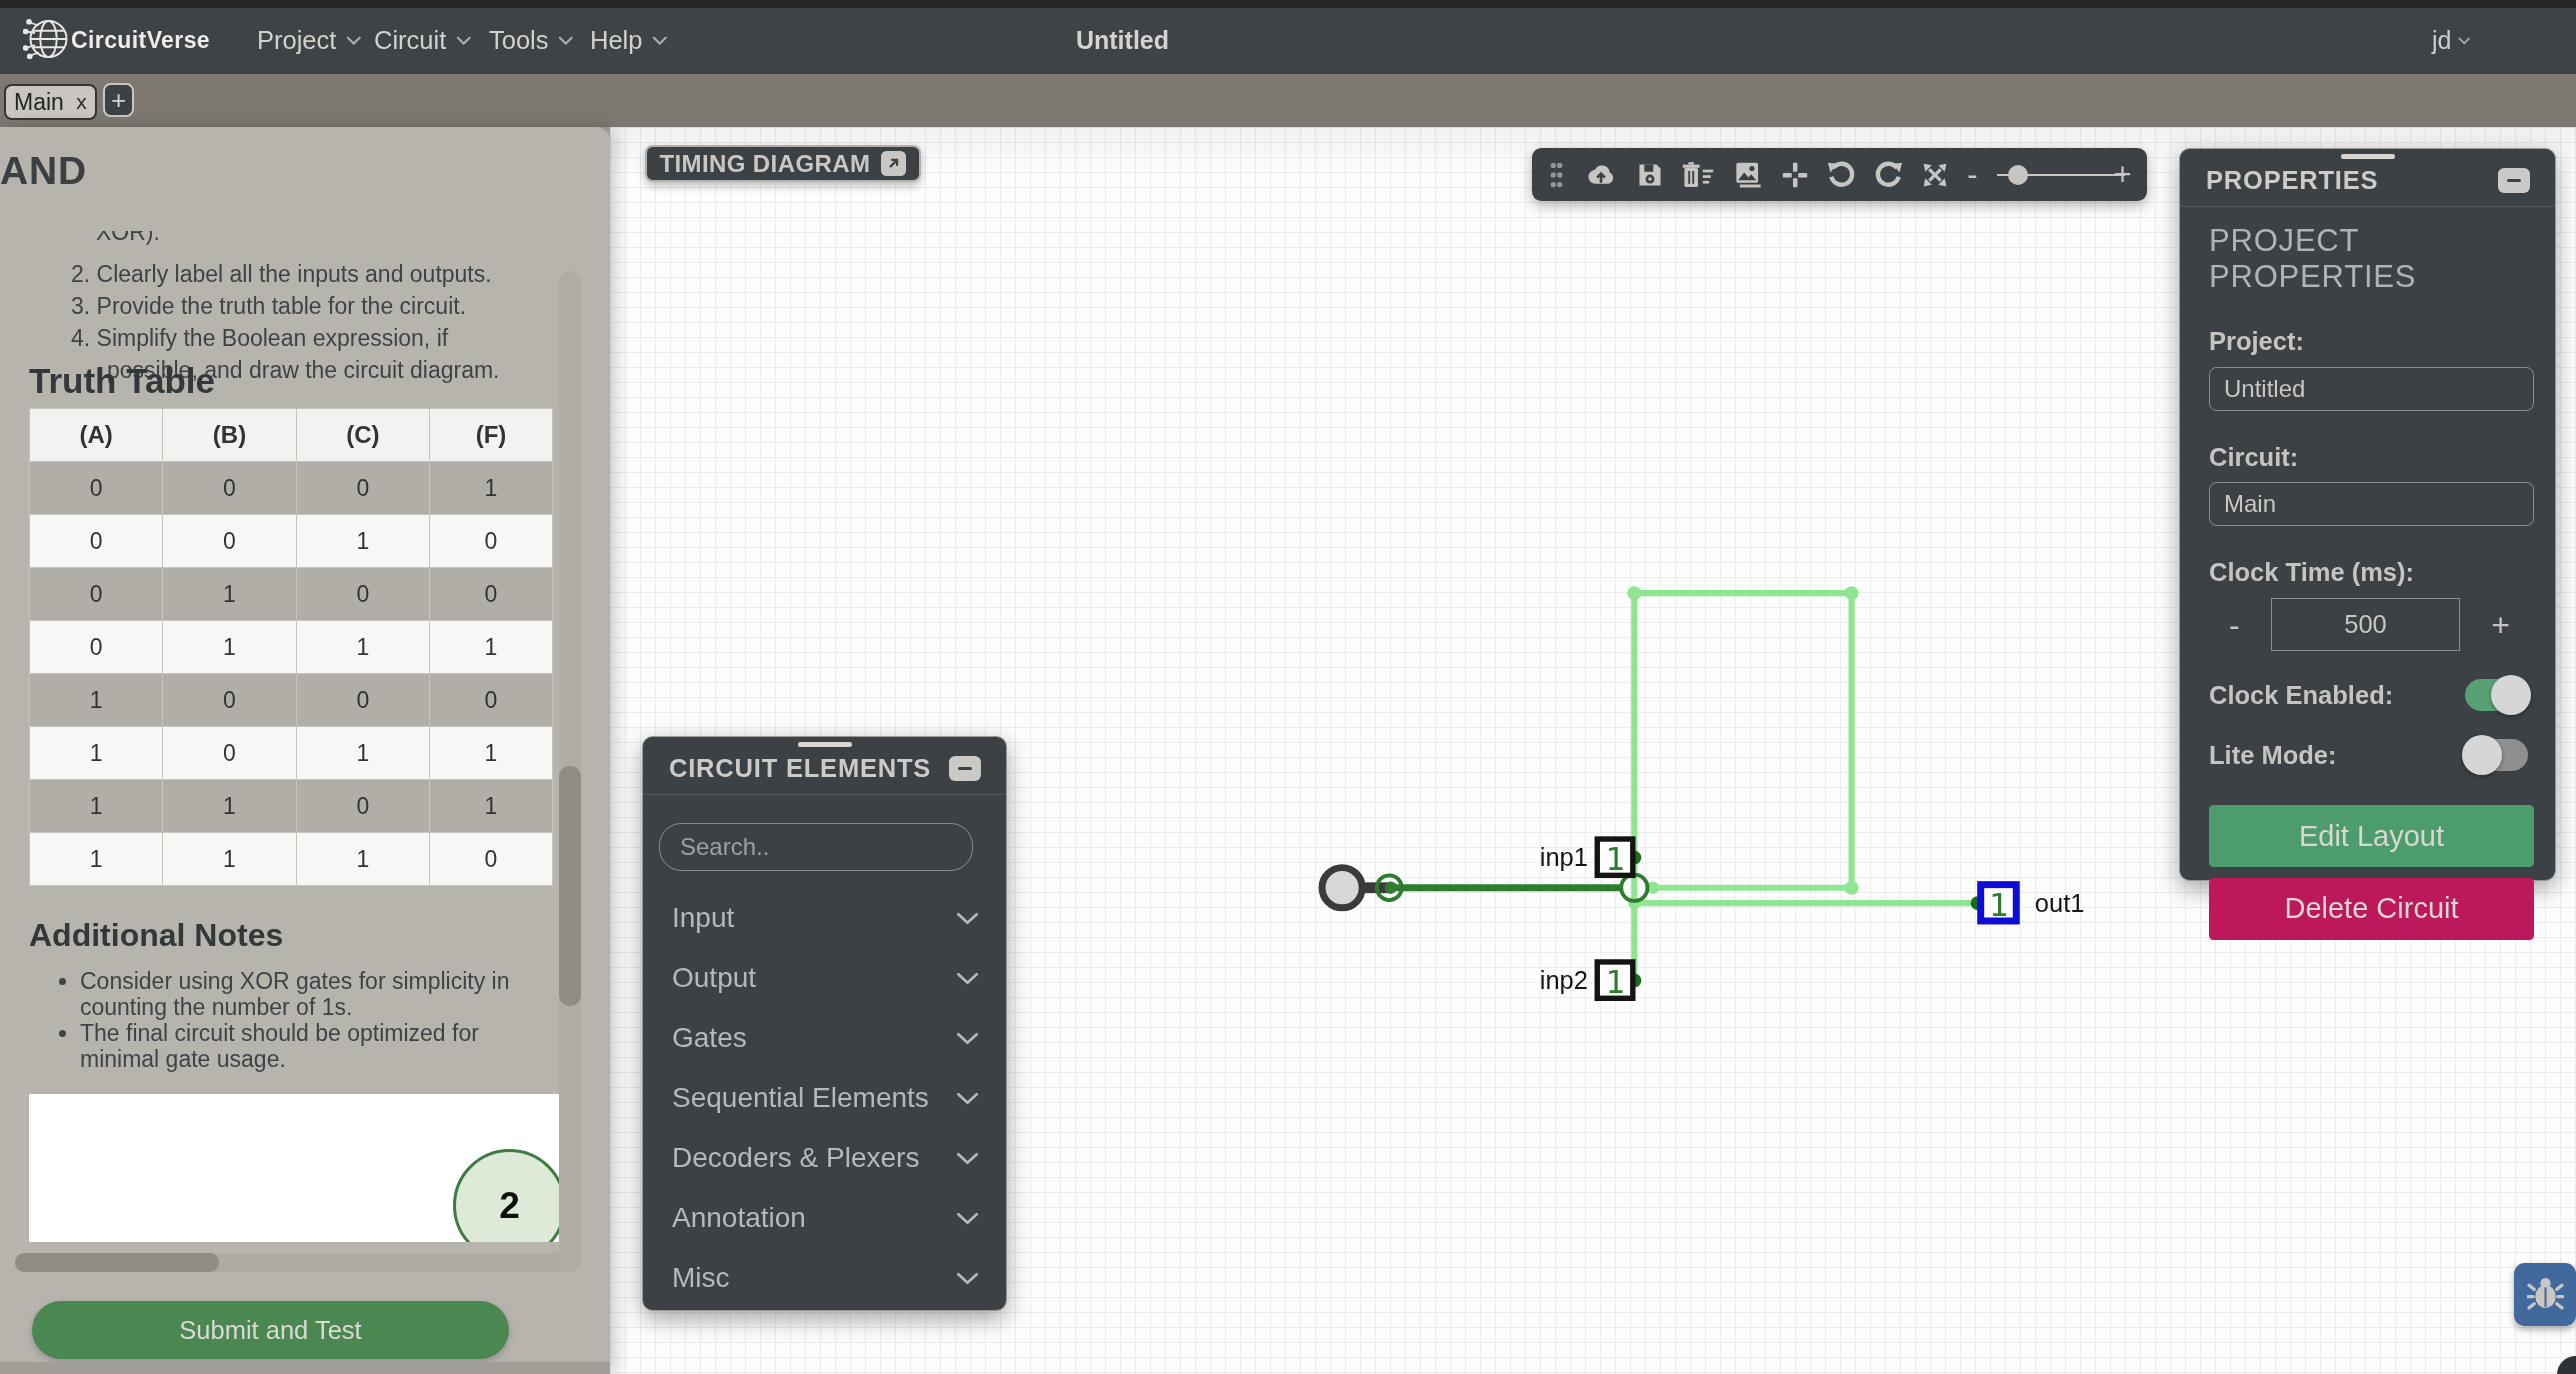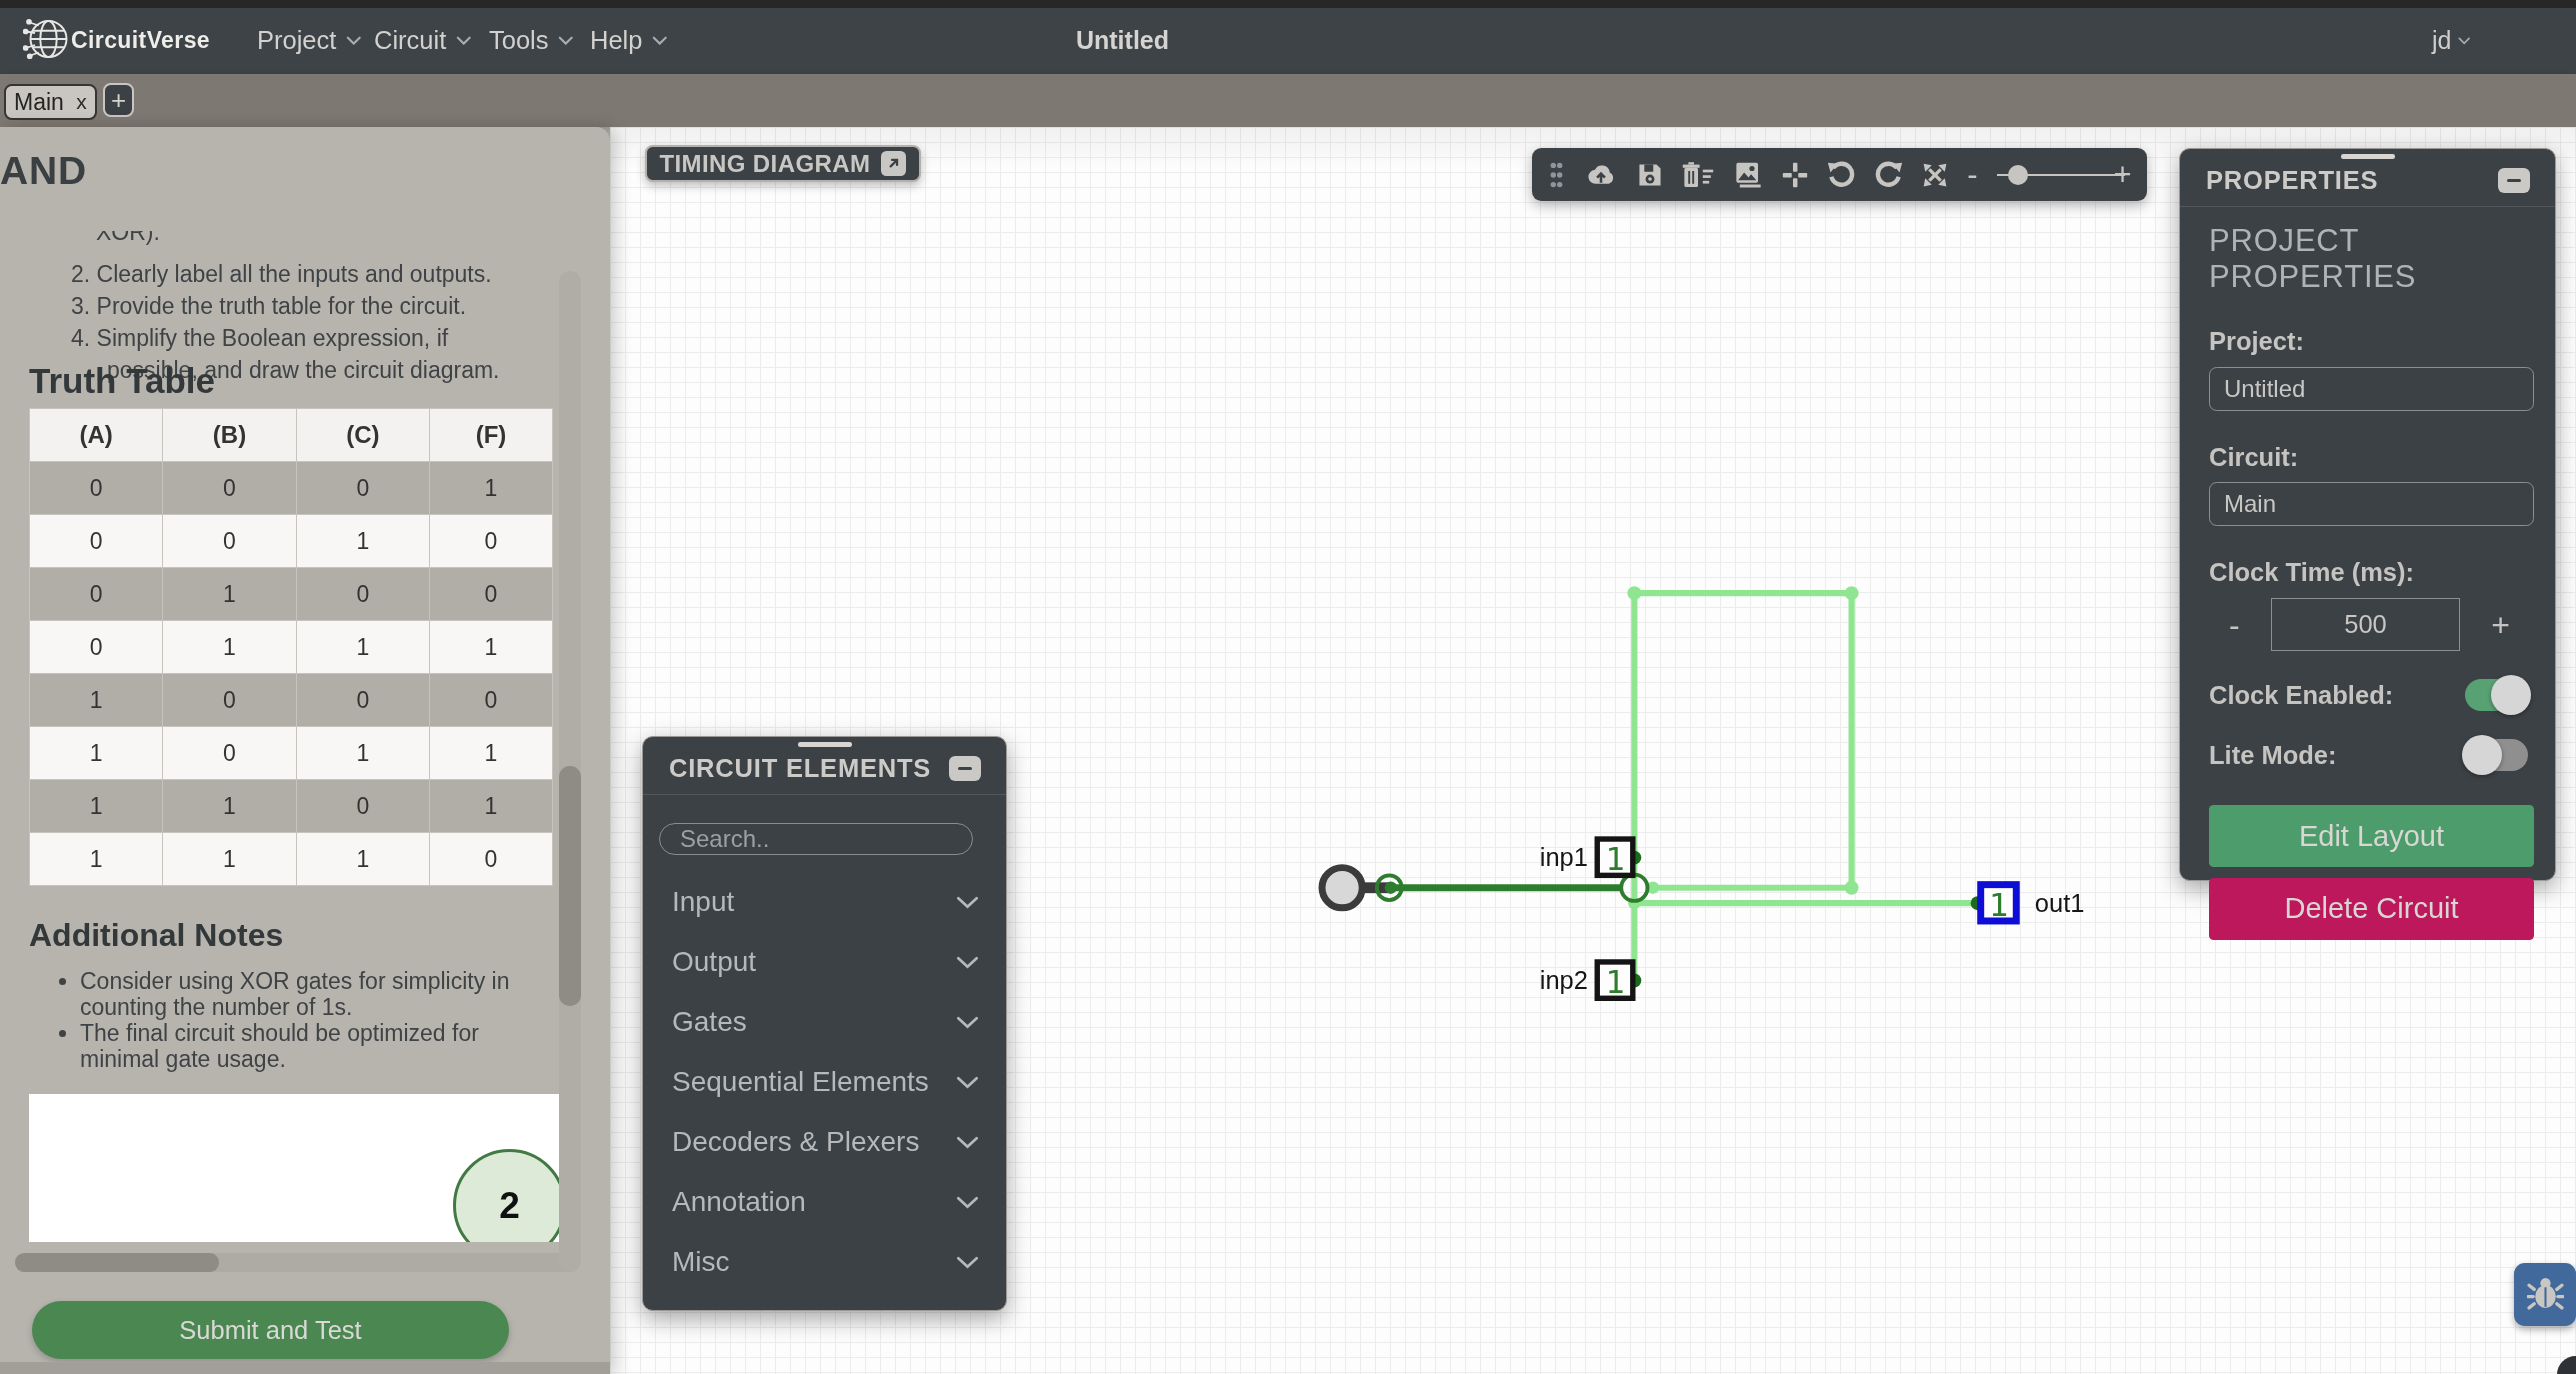--- a/index.html
+++ b/index.html
@@ -99,21 +99,21 @@
            box-shadow:0 7.7px 23px rgba(0,0,0,.35); z-index:5; }
   .panel-handle { position:absolute; left:50%; top:5.4px; transform:translateX(-50%); width:54px;
                   height:4.6px; border-radius:2.3px; background:#d8d6d3; cursor:grab; }
   .panel-header { display:flex; align-items:center; padding:17px 25px 10.8px 26px; }
   .panel-title { color:#cdcbc8; font-size:25.5px; font-weight:bold; letter-spacing:0.8px; }
   .panel-min { margin-left:auto; width:32px; height:25px; background:#cbc9c6; border-radius:6.2px;
                display:flex; align-items:center; justify-content:center; cursor:pointer; }
   .panel-min .bar { width:14px; height:3.9px; background:#3c4145; border-radius:1.5px; }
   .panel-divider { height:1.5px; background:#54585c; }
 
-  .ce-search { margin:28px 0 0 16px; width:314px; height:32px; border-radius:22.4px;
+  .ce-search { margin:28px 0 0 16px; width:314px; height:48px; border-radius:22.4px;
                border:1.5px solid #888c90; background:transparent; color:#c9c7c4; font-size:24px;
                padding:0 20px; outline:none; font-family:inherit; }
   .ce-search::placeholder { color:#9ba0a4; }
   .ce-rows { margin-top:17px; }
   .ce-row { height:60px; display:flex; align-items:center; padding:0 27px 0 29px; cursor:pointer; }
   .ce-row span { color:#b6b9bb; font-size:28px; }
   .ce-row .chev { margin-left:auto; color:#b6b9bb; }
 
   .pp-section { padding:15.5px 29px 0 29px; color:#b0b3b5; font-size:31px; font-weight:300;
                 letter-spacing:0.8px; }

